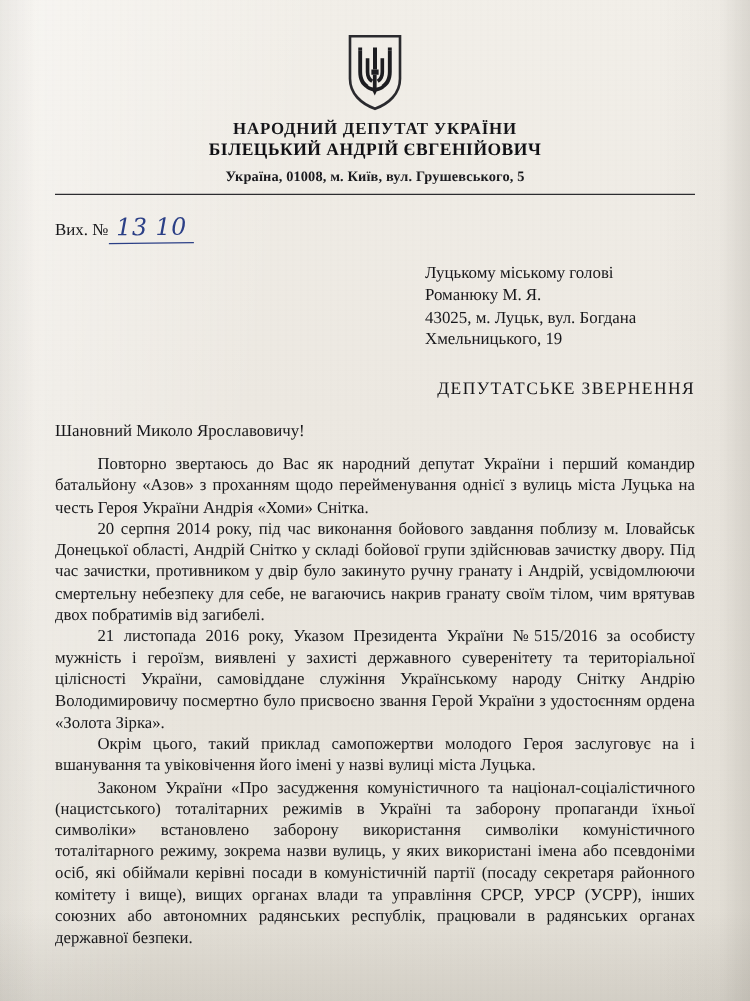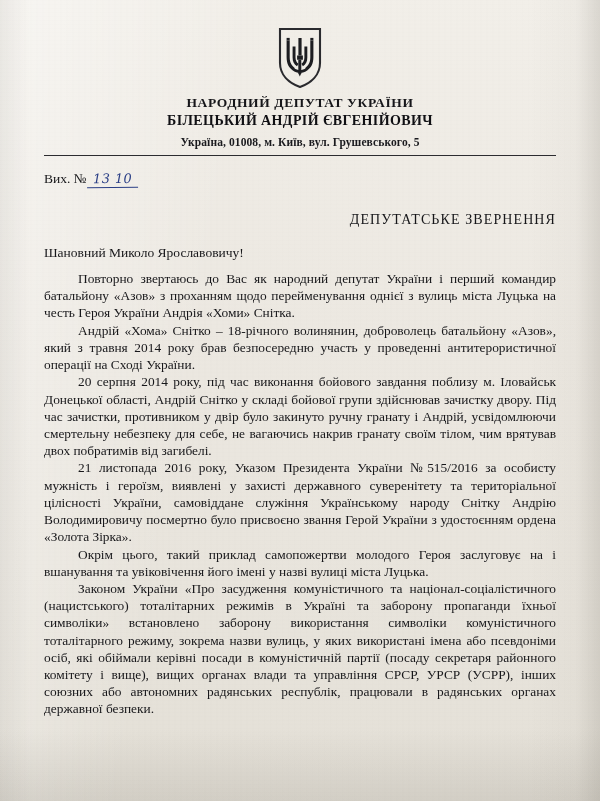--- a/index.html
+++ b/index.html
@@ -100,21 +100,21 @@
     justify-content: space-between;
     align-items: flex-end;
     margin-top: 15px;
     font-size: 13.5px;
   }
   .ref-left, .ref-right { white-space: nowrap; }
   .hand {
     font-family: "DejaVu Serif", "Liberation Serif", serif;
     color: #2b3f86;
     font-style: italic;
-    font-size: 13px;
+    font-size: 19px;
     letter-spacing: 0.4px;
   }
   .hand.u {
     border-bottom: 1px solid #2b3f86;
     padding: 0 6px 1px 6px;
     display: inline-block;
     transform: rotate(-0.6deg);
   }
   .hand.sm {
     border-bottom: 1px solid #2b3f86;
@@ -200,28 +200,33 @@
       <div class="lh-address">Україна, 01008, м. Київ, вул. Грушевського, 5</div>
     </div>
     <hr class="rule">
 
     <div class="ref-row">
       <div class="ref-left">
         <span>Вих. №</span><span class="hand u">13 10</span>
       </div>
     </div>
 
+    <div class="addressee">
+      <div>Луцькому міському голові</div>
+      <div>Романюку М. Я.</div>
+      <div>43025, м. Луцьк, вул. Богдана</div>
+      <div>Хмельницького, 19</div>
+    </div>
 
     <div class="doc-title">ДЕПУТАТСЬКЕ ЗВЕРНЕННЯ</div>
 
     <div class="salutation">Шановний Миколо Ярославовичу!</div>
 
     <div class="body-text">
       <p class="para">Повторно звертаюсь до Вас як народний депутат України і перший командир батальйону «Азов» з проханням щодо перейменування однієї з вулиць міста Луцька на честь Героя України Андрія «Хоми» Снітка.</p>
-      <p class="para">Андрій «Хома» Снітко – 18-річного волинянин, доброволець батальйону «Азов», який з травня 2014 року брав безпосередню участь у проведенні антитерористичної операції на Сході України.</p>
       <p class="para">20 серпня 2014 року, під час виконання бойового завдання поблизу м. Іловайськ Донецької області, Андрій Снітко у складі бойової групи здійснював зачистку двору. Під час зачистки, противником у двір було закинуто ручну гранату і Андрій, усвідомлюючи смертельну небезпеку для себе, не вагаючись накрив гранату своїм тілом, чим врятував двох побратимів від загибелі.</p>
       <p class="para">21 листопада 2016 року, Указом Президента України №515/2016 за особисту мужність і героїзм, виявлені у захисті державного суверенітету та територіальної цілісності України, самовіддане служіння Українському народу Снітку Андрію Володимировичу посмертно було присвоєно звання Герой України з удостоєнням ордена «Золота Зірка».</p>
       <p class="para">Окрім цього, такий приклад самопожертви молодого Героя заслуговує на і вшанування та увіковічення його імені у назві вулиці міста Луцька.</p>
       <p class="para">Законом України «Про засудження комуністичного та націонал-соціалістичного (нацистського) тоталітарних режимів в Україні та заборону пропаганди їхньої символіки» встановлено заборону використання символіки комуністичного тоталітарного режиму, зокрема назви вулиць, у яких використані імена або псевдоніми осіб, які обіймали керівні посади в комуністичній партії (посаду секретаря районного комітету і вище), вищих органах влади та управління СРСР, УРСР (УСРР), інших союзних або автономних радянських республік, працювали в радянських органах державної безпеки.</p>
     </div>
 
   </div>
 
   <div class="page-vignette"></div>
 </div>

